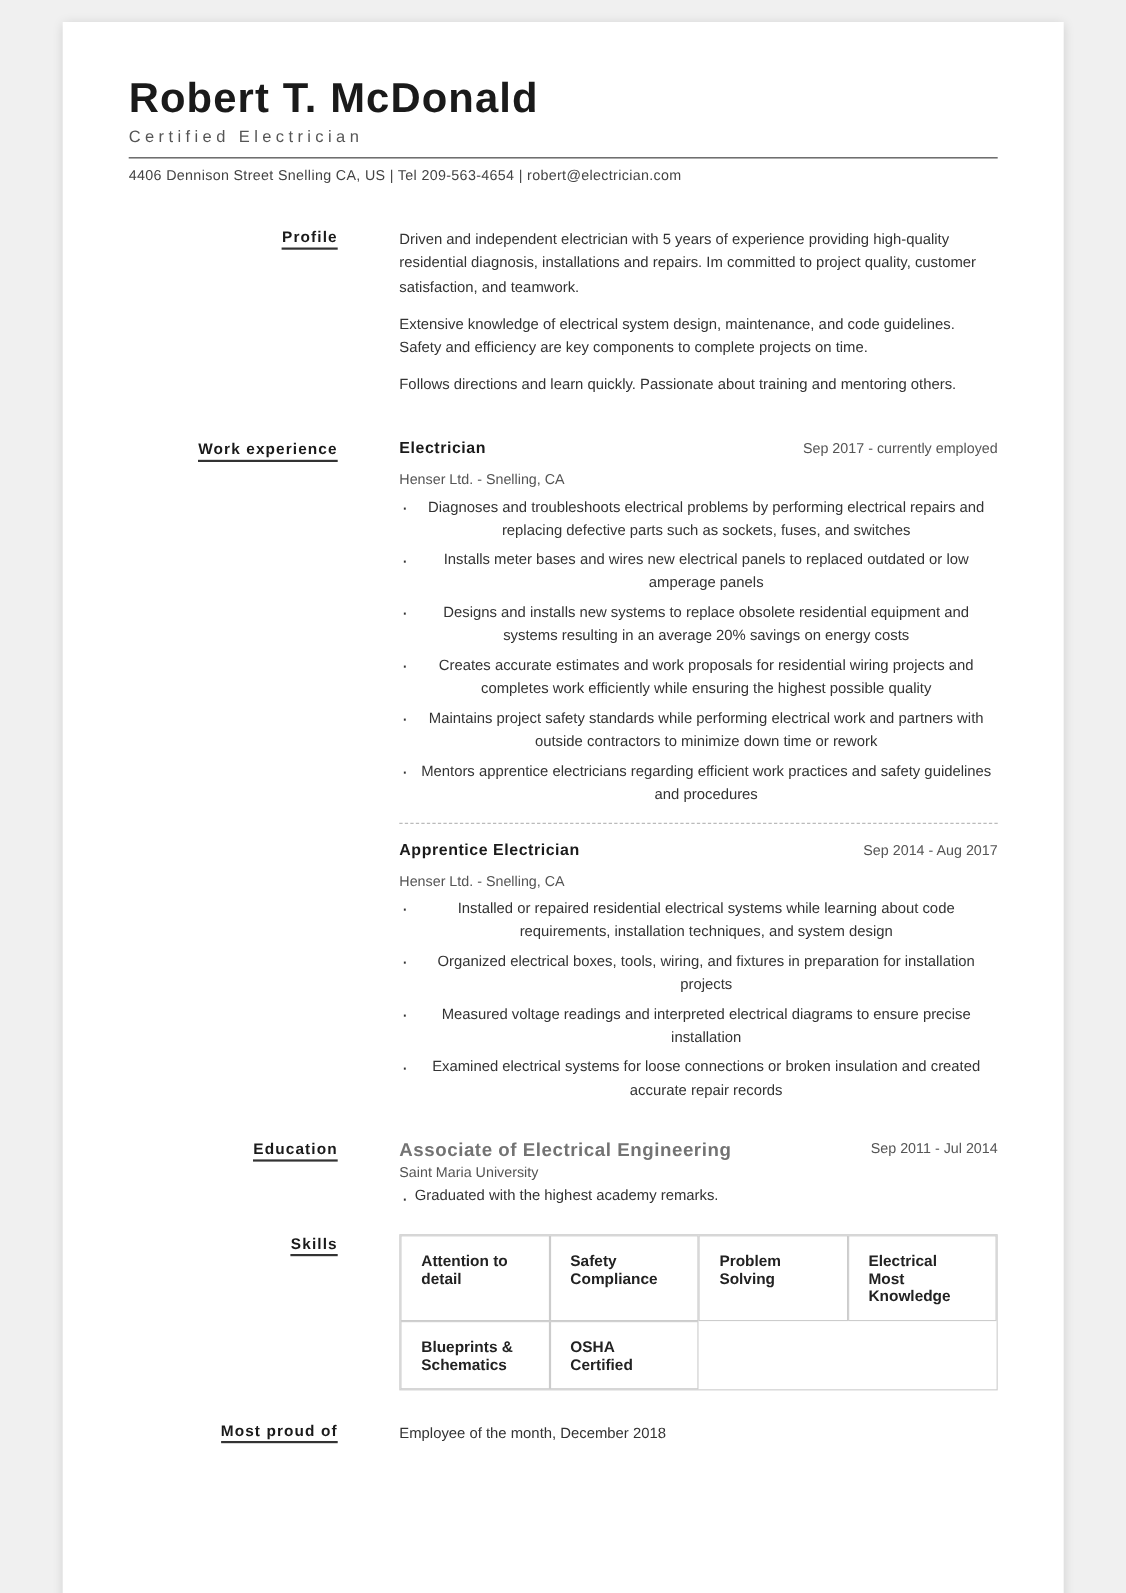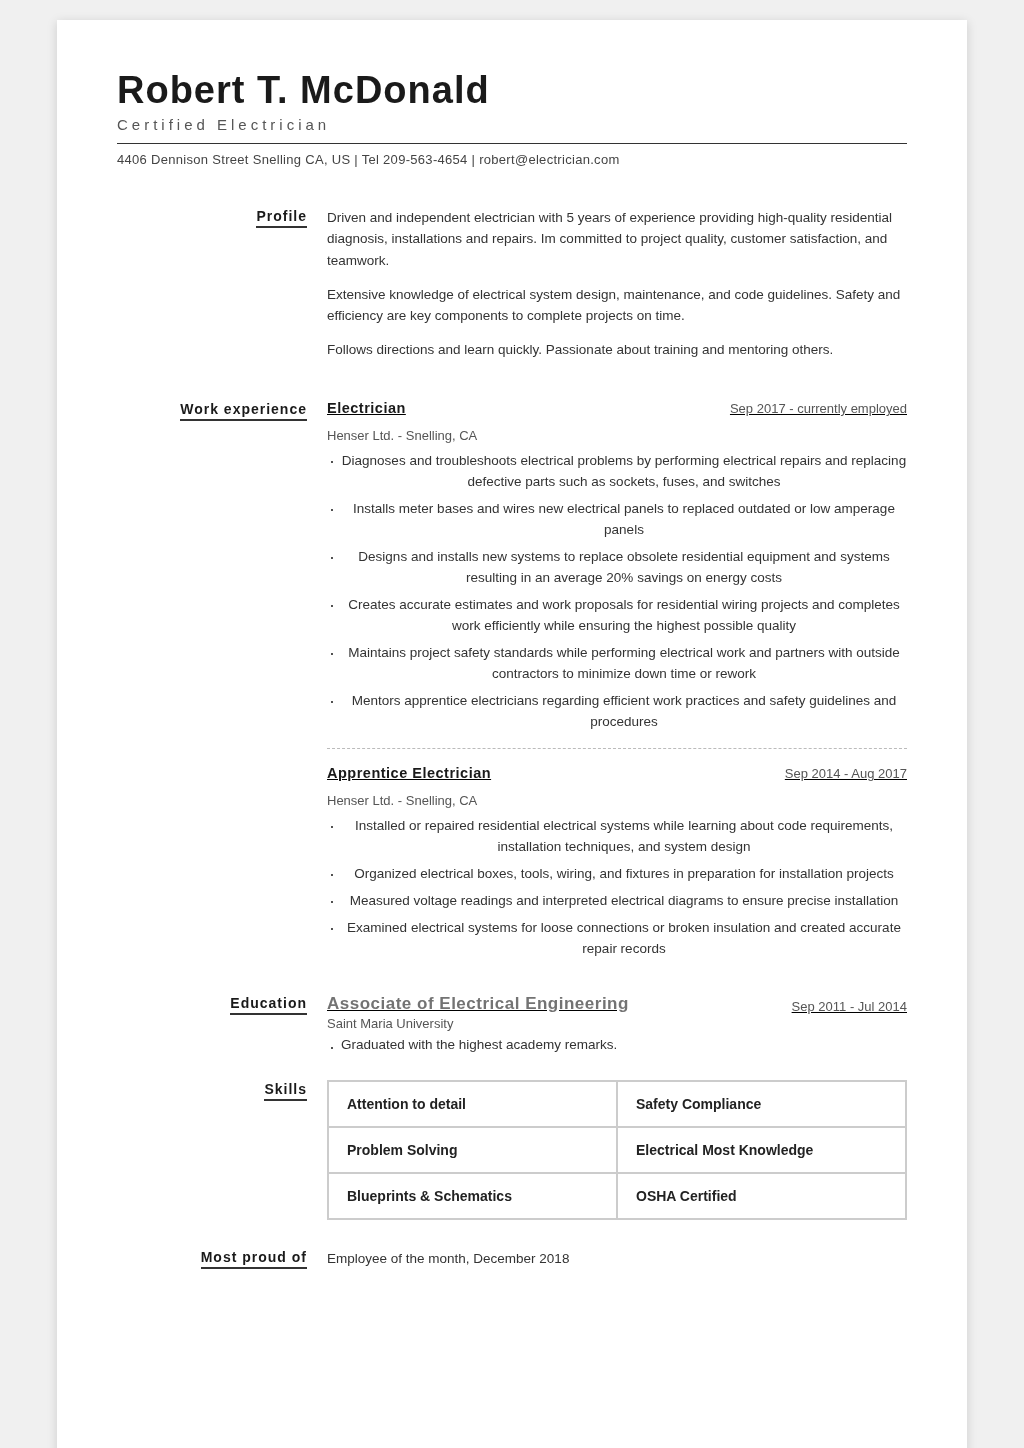--- a/index.html
+++ b/index.html
@@ -57,20 +57,21 @@
       letter-spacing: 0.3px;
     }
 
     .main-content {
       margin-top: 20px;
     }
 
     .section-row {
       display: flex;
       margin-bottom: 28px;
+      gap: 36px;
     }
 
     .section-label-col {
       width: 210px;
       min-width: 210px;
       padding-right: 20px;
       text-align: right;
     }
 
     .section-label {
@@ -90,23 +91,22 @@
     .profile-text {
       font-size: 13.5px;
       color: #333;
       line-height: 1.6;
       margin-bottom: 12px;
     }
 
     .job-header {
       display: flex;
       justify-content: space-between;
-      align-items: flex-end;
+      align-items: flex-start;
       margin-bottom: 2px;
-      text-decoration: underline;
     }
 
     .job-title {
       font-size: 14.5px;
       font-weight: 700;
       color: #1a1a1a;
       letter-spacing: 0.5px;
     }
 
     .job-dates {
@@ -174,21 +174,21 @@
     .edu-note::before {
       content: "·";
       position: absolute;
       left: 2px;
       font-size: 18px;
       line-height: 1.2;
     }
 
     .skills-grid {
       display: grid;
-      grid-template-columns: 1fr 1fr;
+      grid-template-columns: 1fr 1fr 1fr 1fr;
       border: 1px solid #ccc;
     }
 
     .skill-cell {
       padding: 14px 18px;
       font-size: 14px;
       font-weight: 600;
       color: #222;
       border: 1px solid #ccc;
     }

